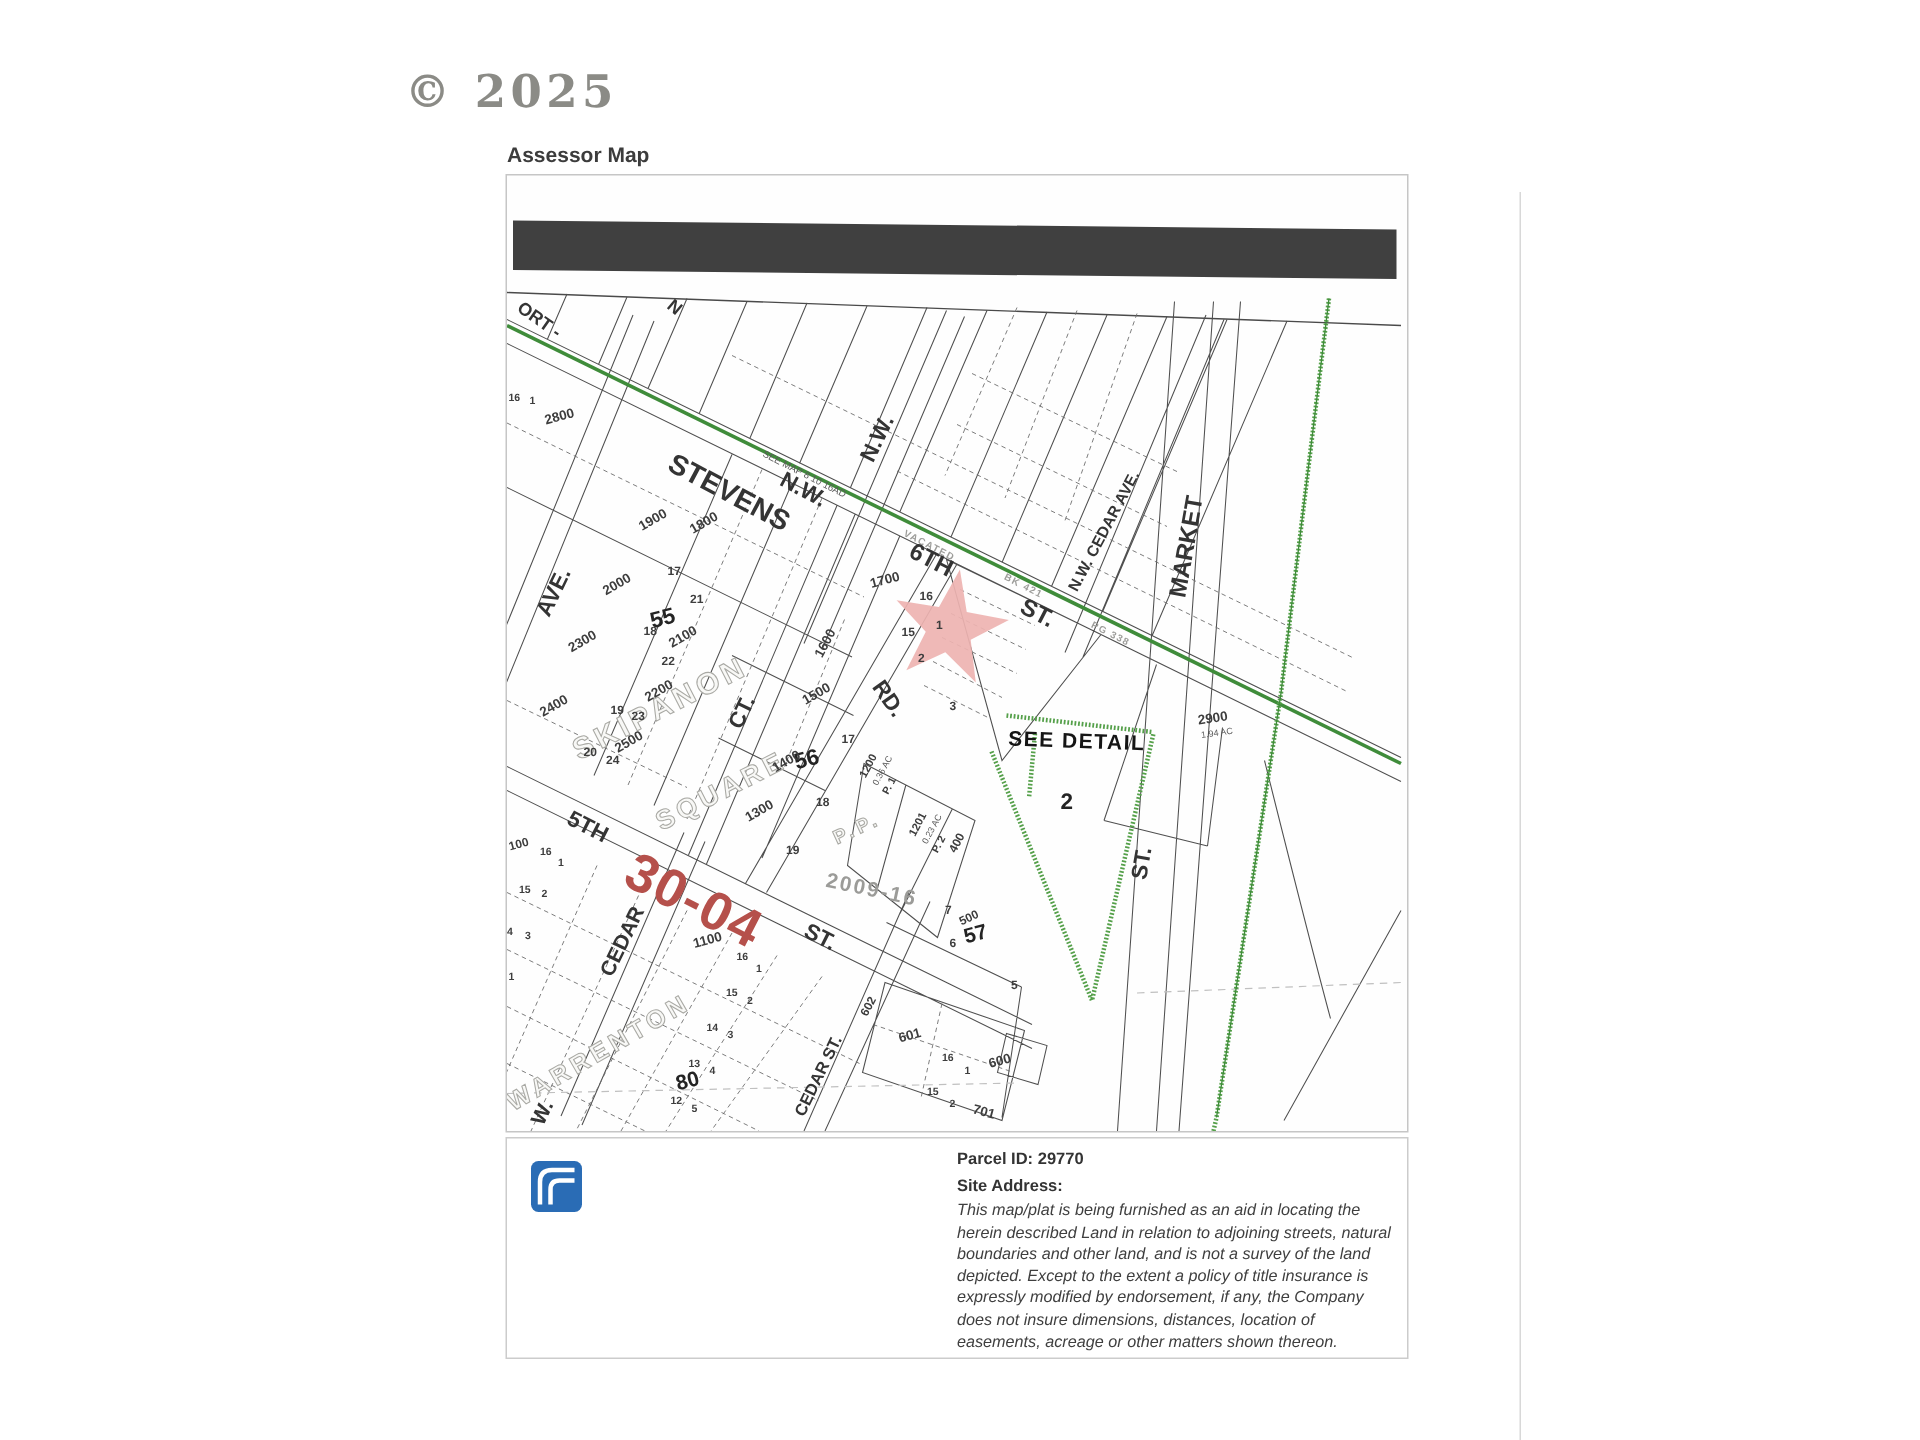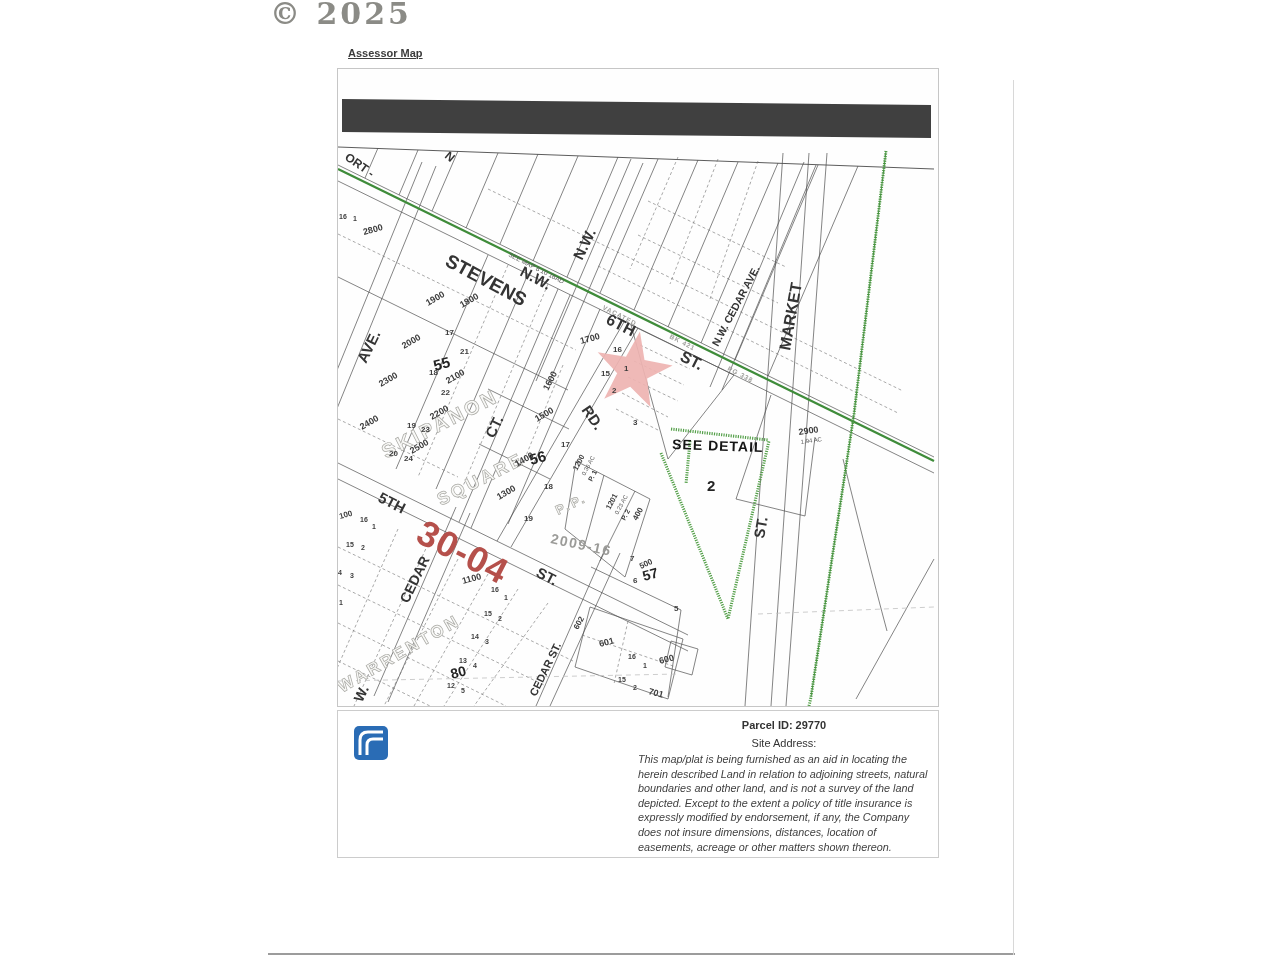--- a/index.html
+++ b/index.html
@@ -1,30 +1,30 @@
 <!DOCTYPE html>
 <html><head>
 <meta charset="utf-8">
 <style>
   html,body{margin:0;padding:0;background:#ffffff;width:1280px;height:960px;overflow:hidden;
     font-family:"Liberation Sans",sans-serif;}
-  .page{position:relative;width:1280px;height:700px;background:#fff;}
+  .page{position:relative;width:1280px;height:700px;background:#fff;margin-top:48px;}
   .copyright{position:absolute;left:270px;top:-4px;color:#8b8b86;
     font-family:"DejaVu Serif",serif;font-weight:bold;font-size:30px;letter-spacing:3px;}
-  .assessor{position:absolute;left:348px;top:47px;font-size:11px;font-weight:bold;color:#3c3c3c;text-decoration:underline;}
+  .assessor{position:absolute;left:338px;top:47px;font-size:14px;font-weight:bold;color:#3c3c3c;}
   .map-panel{position:absolute;left:337px;top:68px;width:600px;height:637px;
     border:1px solid #c6c6c6;background:#fefefe;}
   .info-panel{position:absolute;left:337px;top:710px;width:600px;height:146px;
     border:1px solid #cccccc;background:#fff;}
   .logo{position:absolute;left:15px;top:14px;}
   .company{position:absolute;left:54px;top:20px;font-size:20px;font-weight:bold;
     color:#4e4e4e;letter-spacing:1px;}
   .parcel-block{position:absolute;left:300px;top:8px;width:292px;}
-  .parcel-id{font-size:11px;font-weight:bold;color:#333;margin:0 0 6px 0;text-align:center;}
-  .site-addr{font-size:11px;font-weight:normal;color:#333;margin:0 0 3px 0;text-align:center;}
+  .parcel-id{font-size:11px;font-weight:bold;color:#333;margin:0 0 6px 0;}
+  .site-addr{font-size:11px;font-weight:bold;color:#333;margin:0 0 3px 0;}
   .disclaimer{font-size:10.8px;line-height:14.6px;color:#3f3f3f;margin:0;font-style:italic;}
   .page-bottom-edge{position:absolute;left:268px;top:953px;width:747px;height:2px;background:#9c9c9c;}
   .page-right-edge{position:absolute;left:1013px;top:80px;width:1px;height:875px;background:#d8d8d8;}
   
   text{font-family:"Liberation Sans",sans-serif;}
   .t-st{font-weight:700;fill:#343434;}
   .t-lot{font-weight:700;fill:#3d3d3d;}
   .t-tiny{fill:#5a5a5a;}
   .t-grey{fill:#9d9d9a;font-weight:700;letter-spacing:1px;}
   .t-out{fill:#f8f8f6;stroke:#a9a9a4;stroke-width:0.7;font-weight:700;letter-spacing:3px;}

